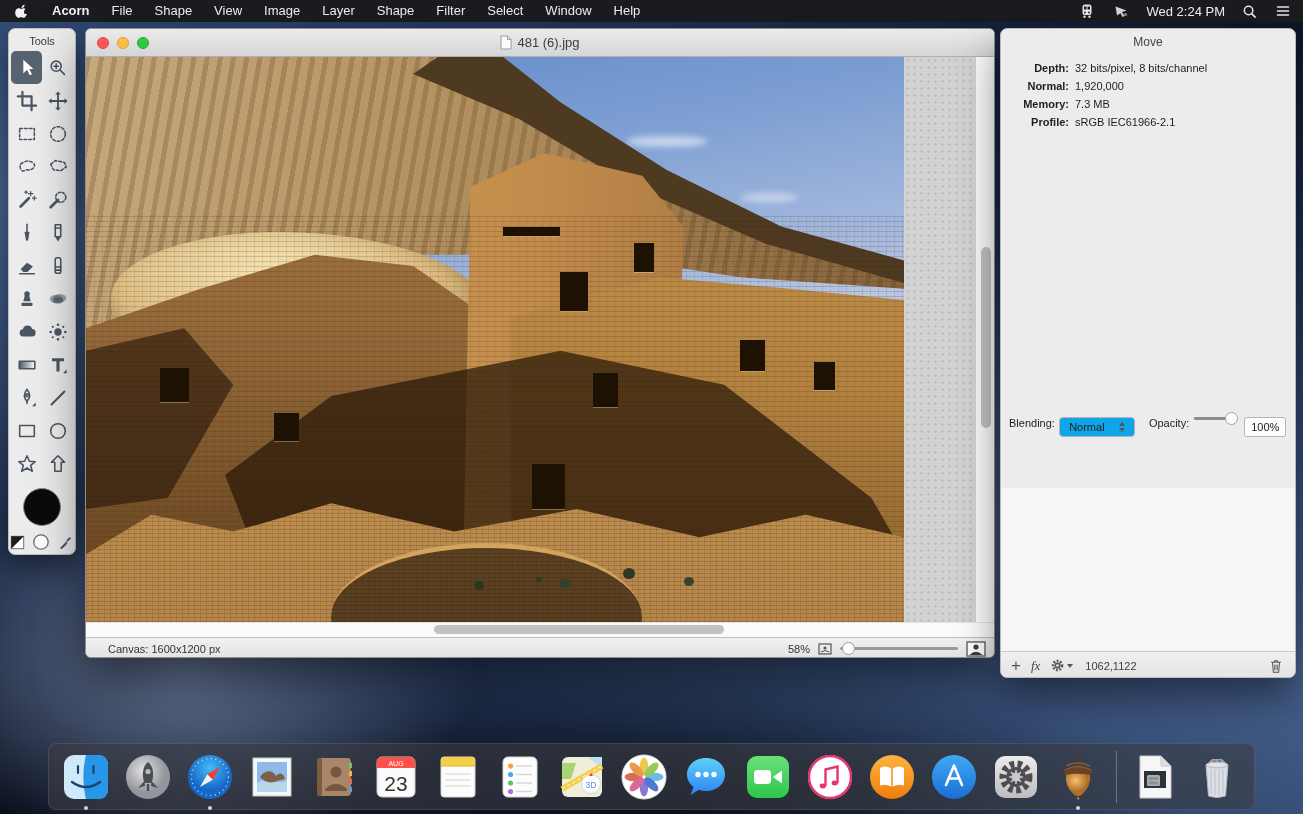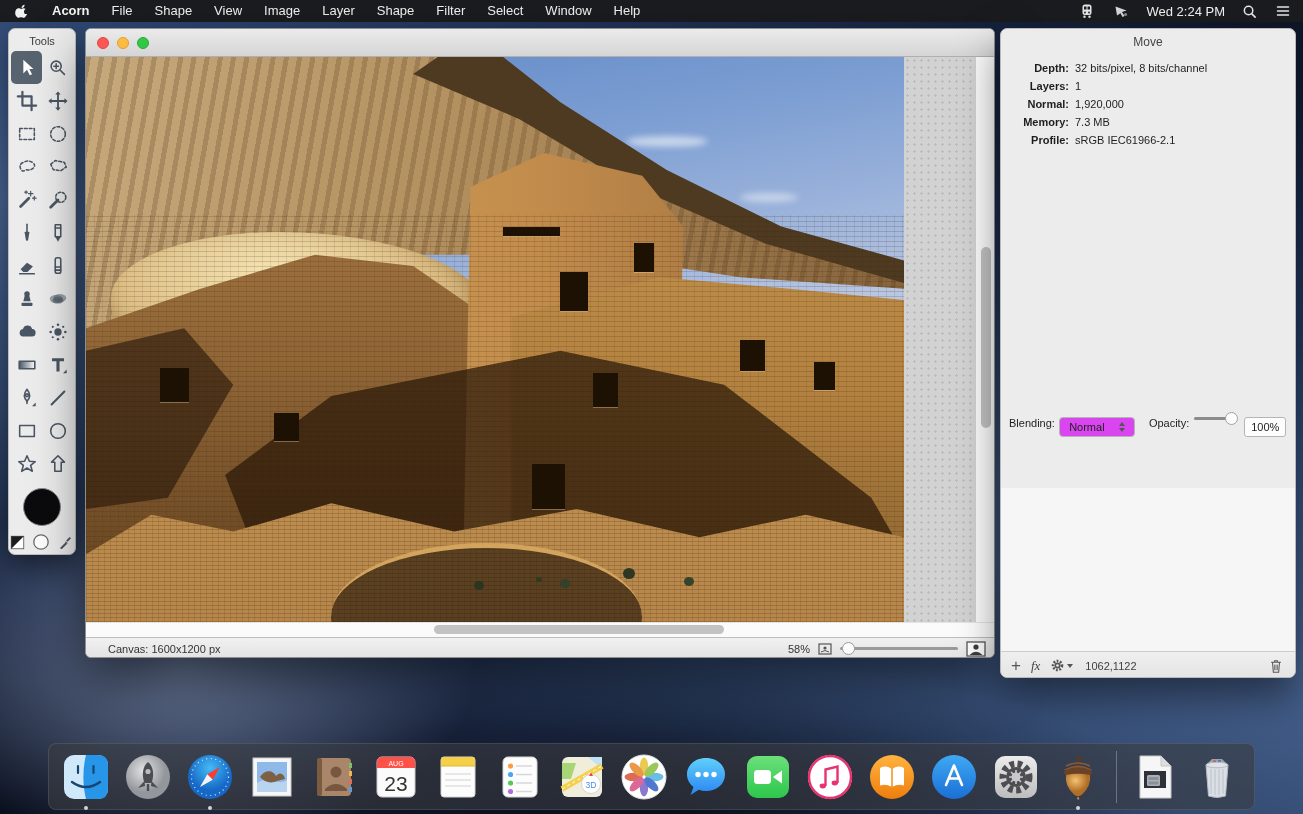--- a/index.html
+++ b/index.html
@@ -114,21 +114,21 @@
   .inspector{ position:absolute; left:1000px; top:28px; width:296px; height:650px; background:#ececec;
     border-radius:7px; box-shadow:0 18px 40px rgba(0,0,0,.5); border:1px solid #b9b9b9; overflow:hidden; }
   .insp-title{ text-align:center; font-size:12px; color:#444; padding-top:6px; }
   .info{ margin-top:10px; }
   .inforow{ display:flex; font-size:11px; line-height:18px; color:#1e1e1e; }
   .inforow .lab{ width:68px; text-align:right; font-weight:bold; }
   .inforow .val{ padding-left:6px; }
   .blendrow{ position:absolute; left:0; top:388px; width:100%; height:30px; display:flex; 
     font-size:11px; color:#1e1e1e; }
   .blendrow .blab{ padding-left:8px; }
-  .dropdown{ margin-left:4px; width:76px; height:20px; background:#d946ef; border:1px solid #b5b5b5; border-radius:4px;
+  .dropdown{ margin-left:4px; width:76px; height:20px; background:#0ea5e9; border:1px solid #b5b5b5; border-radius:4px;
     display:flex; align-items:center; justify-content:center; gap:14px; }
   .chevs{ display:flex; flex-direction:column; gap:2px; }
   .chevs i{ display:block; width:0; height:0; border-left:3.5px solid transparent; border-right:3.5px solid transparent; }
   .chev-up{ border-bottom:4px solid #555; }
   .chev-dn{ border-top:4px solid #555; }
   .olab{ padding-left:14px; }
   .otrack{ position:relative; width:42px; height:3px; background:#8b8b8b; border-radius:2px; margin-left:5px; }
   .oknob{ position:absolute; right:-2px; top:-5px; width:13px; height:13px; border-radius:50%; background:#fdfdfd; border:1px solid #a2a2a2; }
   .obox{ margin-left:8px; width:42px; height:20px; background:#fdfdfd; border:1px solid #b5b5b5; border-radius:3px;
     font-size:11px; text-align:center; color:#1e1e1e; font-family:"Liberation Sans",sans-serif; }
@@ -399,20 +399,27 @@
     </div>
   </div>
 
   <div class="docwin">
     <div class="titlebar">
       <div class="lights">
         <span class="light red"></span>
         <span class="light yellow"></span>
         <span class="light green"></span>
       </div>
+      <div class="wtitle">
+        <svg width="12" height="15" viewBox="0 0 12 15">
+            <path d="M1 1 H7.5 L11 4.5 V14 H1 Z" fill="#fdfdfd" stroke="#9a9a9a"></path>
+            <path d="M7.5 1 V4.5 H11" fill="none" stroke="#9a9a9a"></path>
+          </svg>
+        <span>481 (6).jpg</span>
+      </div>
     </div>
 
     <div class="canvas-area">
       <div class="ph">
         <div class="ph-cloud1"></div>
           <div class="ph-cloud2"></div>
         <div class="ph-cliff"></div>
         <div class="ph-ridge"></div>
         <div class="ph-dome"></div>
         <div class="ph-leftwall"></div>
@@ -463,24 +470,20 @@
   </div>
 
   <div class="inspector">
     <div class="insp-title">Move</div>
     <div class="info">
       <div class="inforow">
           <span class="lab">Depth:</span>
           <span class="val">32 bits/pixel, 8 bits/channel</span>
         </div>
       <div class="inforow">
-          <span class="lab">Layers:</span>
-          <span class="val">1</span>
-        </div>
-      <div class="inforow">
           <span class="lab">Normal:</span>
           <span class="val">1,920,000</span>
         </div>
       <div class="inforow">
           <span class="lab">Memory:</span>
           <span class="val">7.3 MB</span>
         </div>
       <div class="inforow">
           <span class="lab">Profile:</span>
           <span class="val">sRGB IEC61966-2.1</span>

